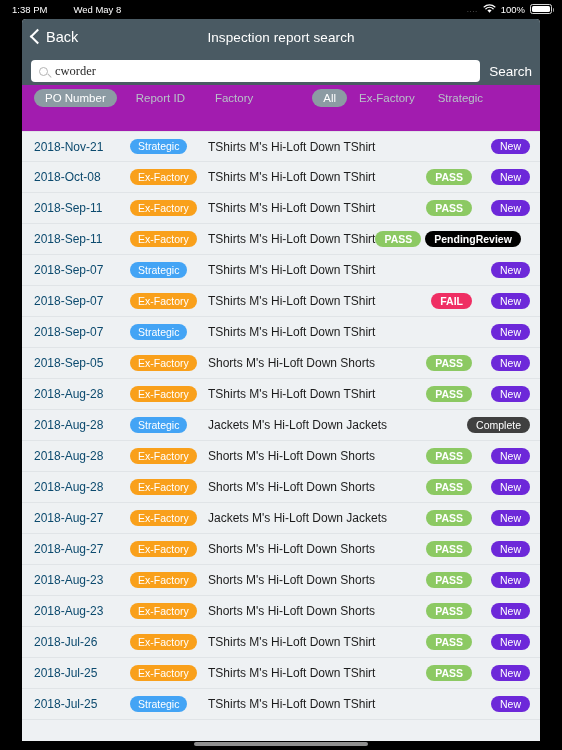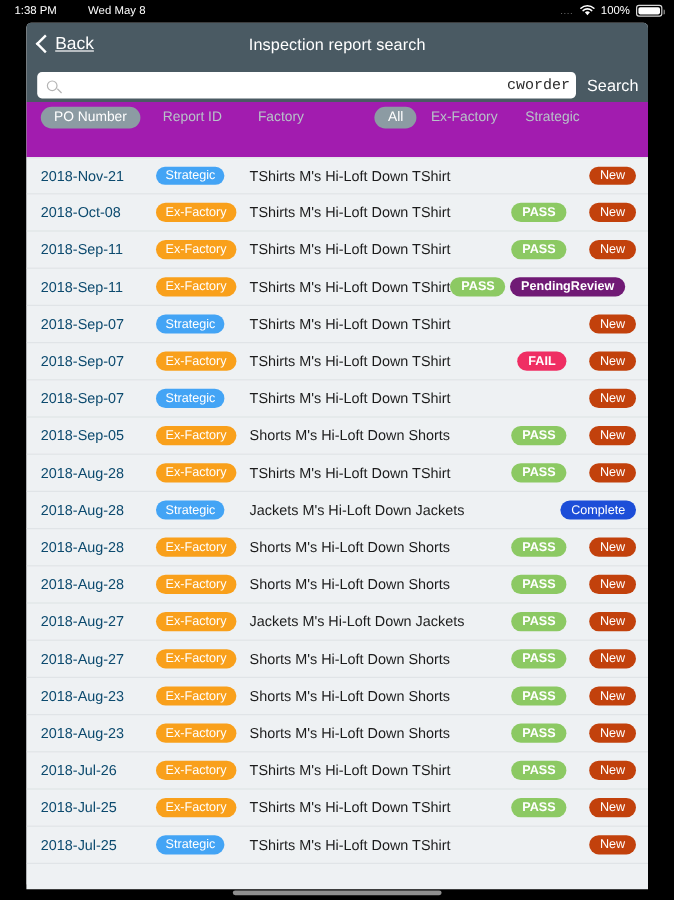--- a/index.html
+++ b/index.html
@@ -112,21 +112,20 @@
     display: block;
     width: 9px; height: 9px;
     border-left: 2px solid #fff;
     border-bottom: 2px solid #fff;
     transform: rotate(45deg);
     margin-bottom: 1px;
   }
   #backlabel {
     font-size: 14.5px;
     color: #ffffff;
-    text-decoration: underline;
   }
   #navtitle {
     position: absolute;
     left: 0; right: 0; top: 0;
     height: 36px;
     display: flex;
     align-items: center;
     justify-content: center;
     color: #ffffff;
     font-size: 13.5px;
@@ -165,25 +164,24 @@
     width: 4.5px; height: 1.3px;
     background: #b4b4b4;
     transform: rotate(45deg);
   }
   #searchinput {
     border: 0;
     outline: 0;
     background: transparent;
     margin-left: 24px;
     width: 420px;
-    font-family: Liberation Mono, monospace;
+    font-family: Liberation Serif, serif;
     font-size: 12.5px;
     color: #2a2a2a;
     padding: 0;
-    text-align: right;
   }
   #searchbtn {
     color: #ffffff;
     font-size: 13.5px;
     margin: 0 8px 0 9px;
     cursor: pointer;
     white-space: nowrap;
   }
 
   
@@ -275,23 +273,23 @@
     display: inline-block;
     font-size: 10.5px;
     color: #ffffff;
     border-radius: 9px;
     padding: 2.5px 9px;
     line-height: 1;
     white-space: nowrap;
   }
   .b-pass { background: #8cc963; }
   .b-fail { background: #ef2e63; }
-  .b-pendingreview { background: #701a75; }
-  .b-new { background: #c2410c; }
-  .b-complete { background: #1d4ed8; }
+  .b-pendingreview { background: #000000; }
+  .b-new { background: #6d28d9; }
+  .b-complete { background: #404040; }
 
   
   #homebar {
     position: absolute;
     bottom: 4px;
     left: 50%;
     transform: translateX(-50%);
     width: 174px;
     height: 4px;
     background: #8f8f8f;

